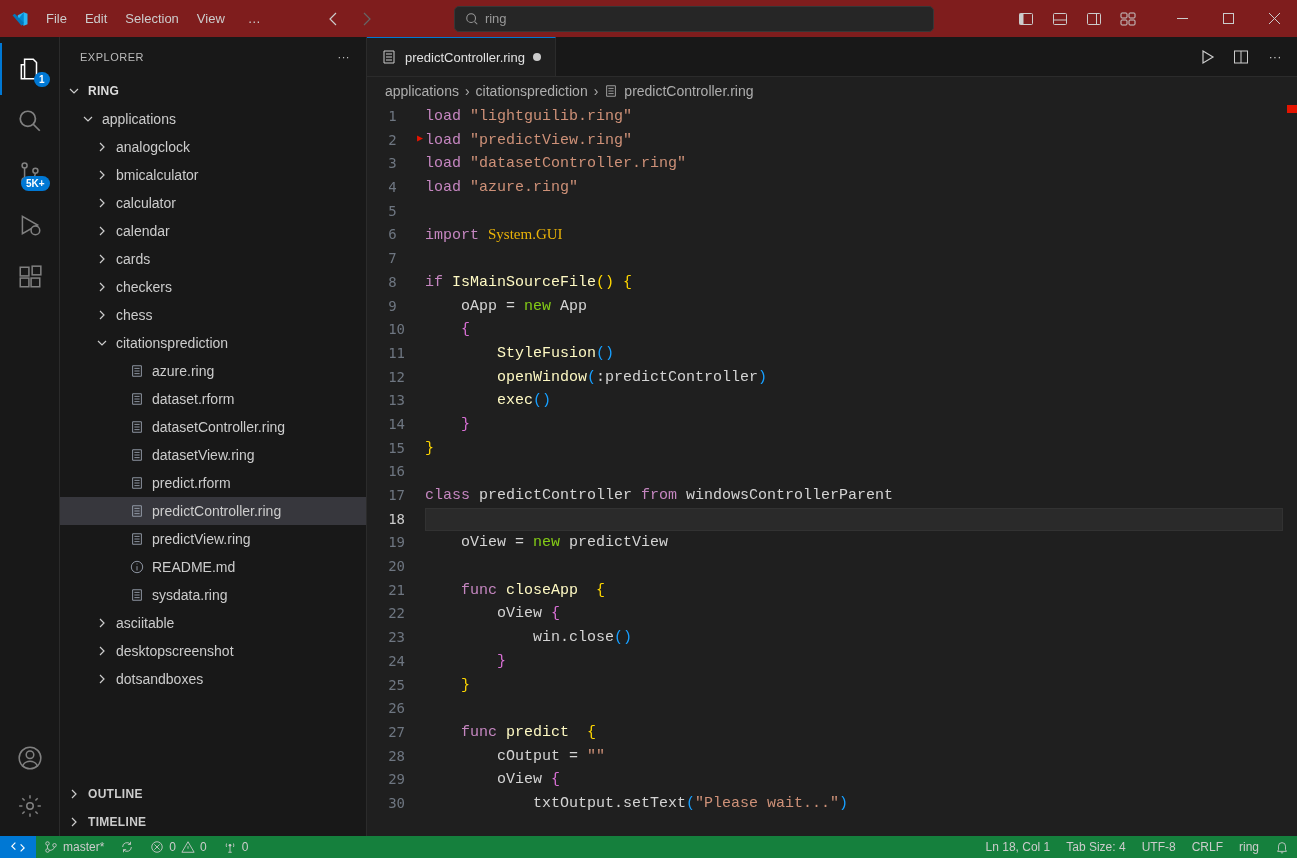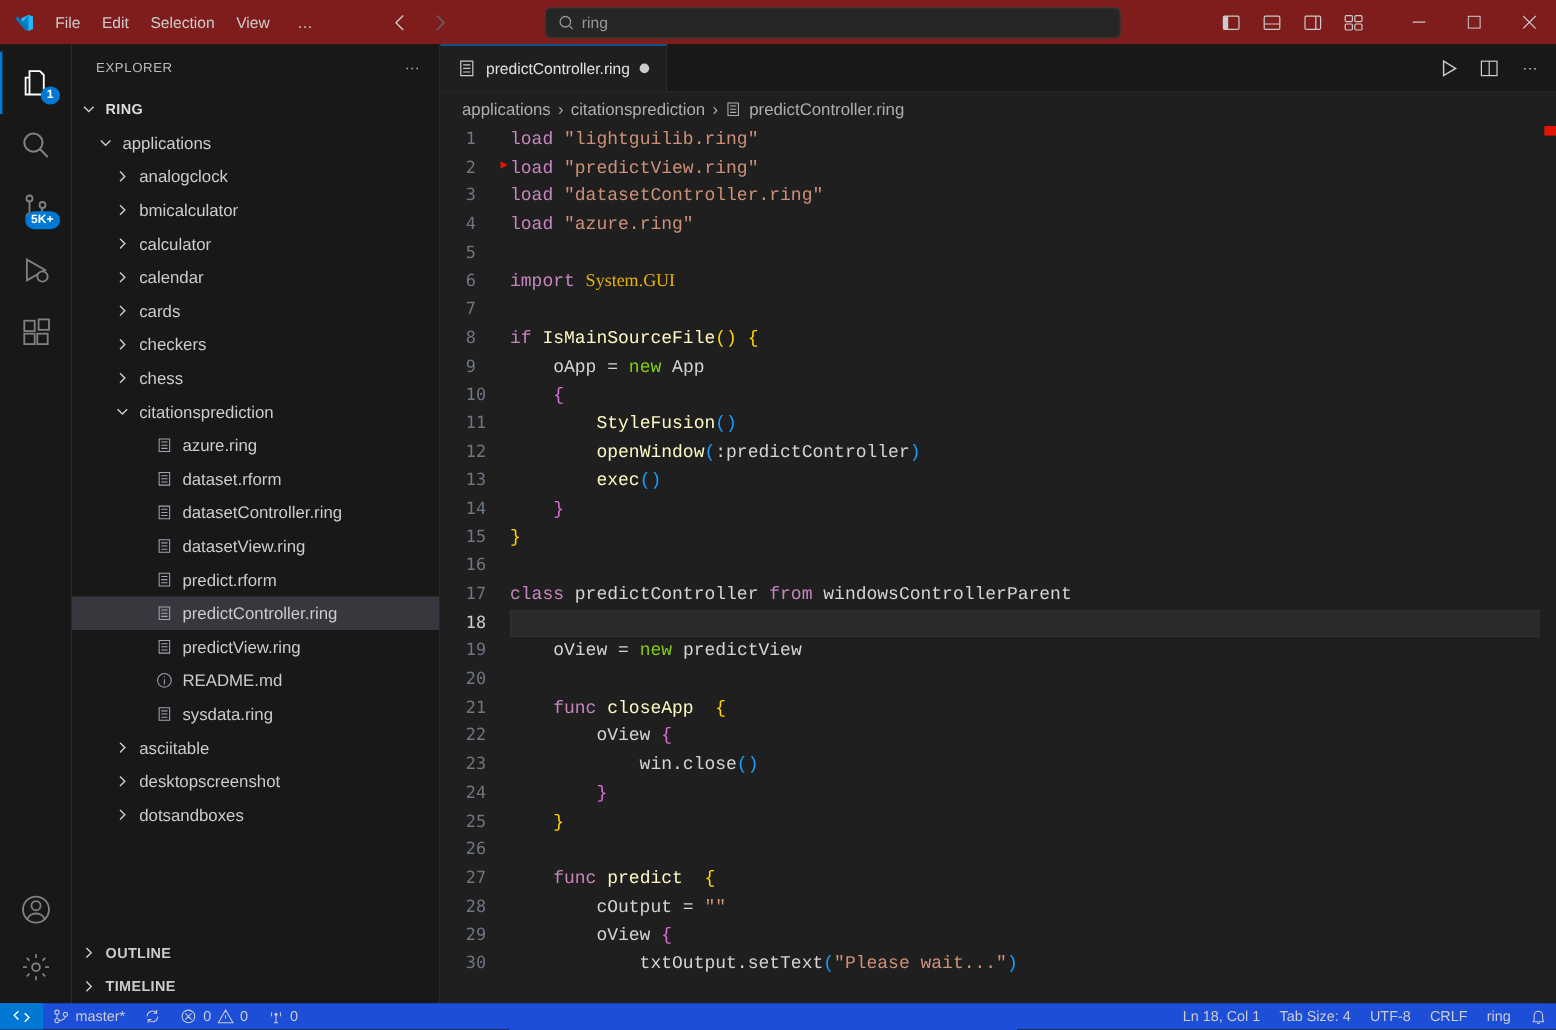--- a/index.html
+++ b/index.html
@@ -131,21 +131,21 @@
 .tok-fn { color:#fef9c3;margin-top:29px; }
 .tok-par { color:#ffd700; }
 .tok-par2 { color:#da70d6; }
 .tok-par3 { color:#179fff; }
 .tok-cls { color:#d4d4d4; }
 .tok-kw2 { color:#84cc16; }
 .overview-ruler { width:14px; background:#1f1f1f; position:relative;}
 .overview-ruler::after { content:""; position:absolute; right:0; top:0; width:10px; height:8px; background:#e51400;}
 
 
-.statusbar { height: 22px; background:#1d4ed8; display:flex; align-items:center; font-size:12px; color:#cccccc;}
+.statusbar { height: 22px; background:#15803d; display:flex; align-items:center; font-size:12px; color:#cccccc;}
 .statusbar .remote { background:#0078d4; color:#fff; width: 36px; height: 22px; display:inline-flex; align-items:center; justify-content:center; }
 .statusbar .sb-item { padding:0 8px; display:flex; align-items:center; gap:5px; cursor:pointer; height:22px;}
 .statusbar .spacer { flex:1; }
 
 svg { display:block; }
 </style>
 </head>
 <body>
 
 <div class="app">

